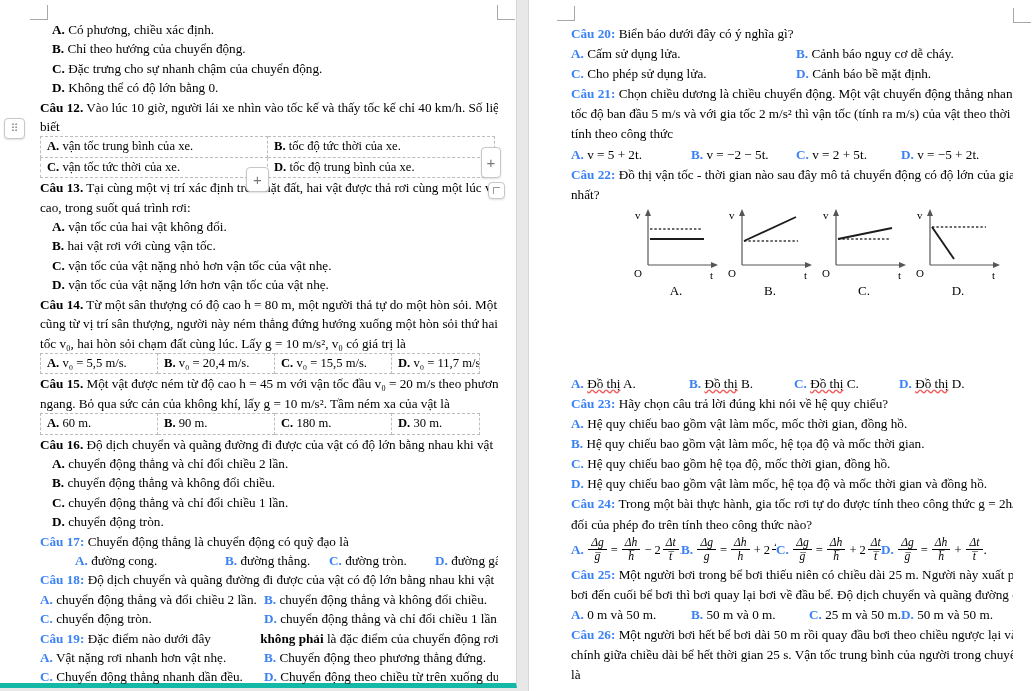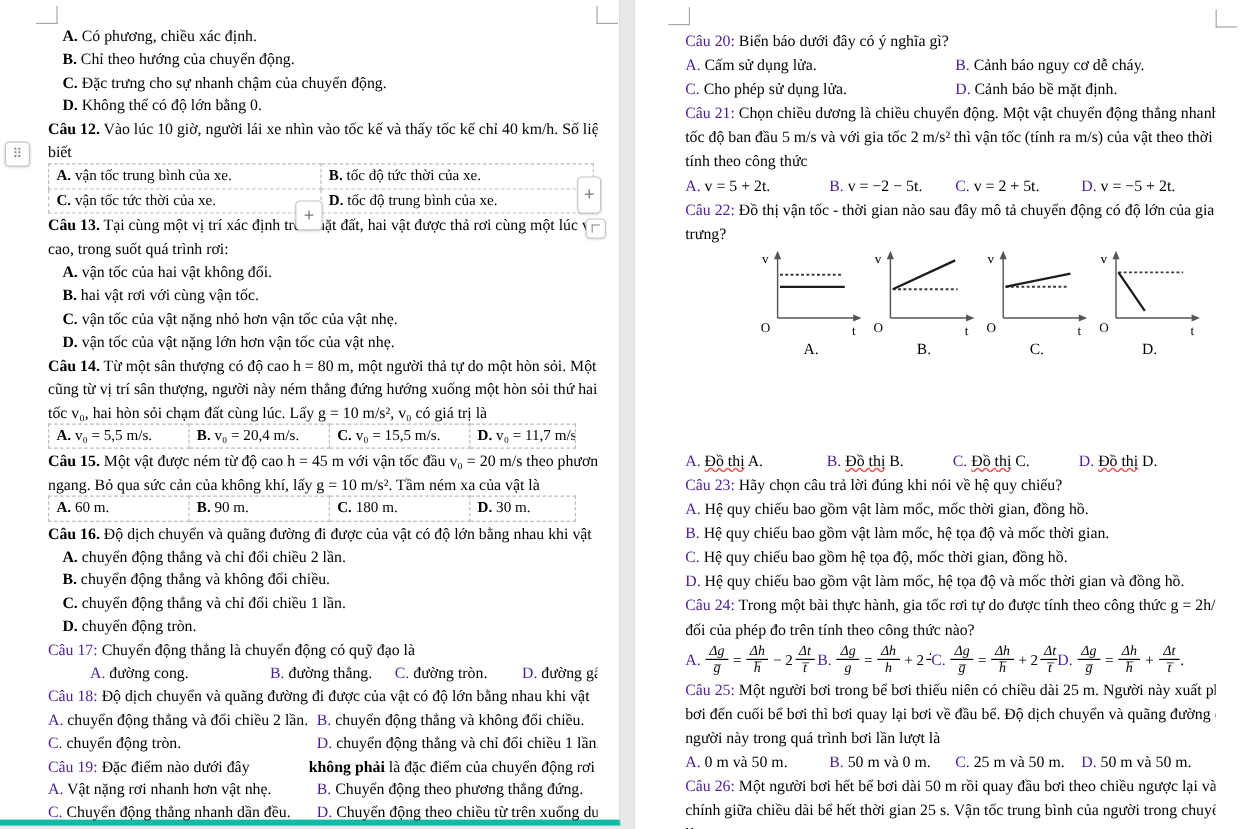--- a/index.html
+++ b/index.html
@@ -12,21 +12,21 @@
   .page{position:absolute;background:#fff;}
   #page-left{left:0;top:0;width:516px;height:683px;border-right:1px solid #d6d6d6;border-bottom:5px solid #14b8a6;}
   #page-right{left:528px;top:0;width:508px;height:691px;border-left:1px solid #d6d6d6;}
   .content{position:absolute;}
   #left-content{left:40px;top:20px;width:458px;line-height:19.4px;}
   #right-content{left:42px;top:24px;width:442px;line-height:20.1px;}
   .ln{white-space:nowrap;overflow:hidden;}
   .opt{padding-left:12px;}
   .qb{font-weight:bold;}
   .ob{font-weight:bold;}
-  .bb{font-weight:normal;color:#4c1d95;}
+  .bb{font-weight:bold;color:#3b82f6;}
   .bold{font-weight:bold;margin-left:46px;}
   .r{display:flex;}
   .r .c{white-space:nowrap;overflow:hidden;flex:0 0 auto;}
   .r .cl{flex:1 1 auto;}
   
   table.anstab{border-collapse:collapse;table-layout:fixed;margin:0;width:440px;}
   table.anstab td{border:1px dashed #bdbdbd;height:19px;padding:0 0 0 6px;font-size:12.6px;white-space:nowrap;overflow:hidden;}
   
   .mark{position:absolute;width:17px;height:14px;}
   .mark.tl{border-right:1px solid #a8a8a8;border-bottom:1px solid #a8a8a8;}
@@ -193,21 +193,21 @@
     <div class="ln"><span>tốc độ ban đầu 5 m/s và với gia tốc 2 m/s² thì vận tốc (tính ra m/s) của vật theo thời gian được</span></div>
     <div class="ln"><span>tính theo công thức</span></div>
     <div class="r ln">
       <div class="c" style="width:120px;"><b class="bb">A.</b><span> v = 5 + 2t.</span></div>
       <div class="c" style="width:105px;"><b class="bb">B.</b><span> v = −2 − 5t.</span></div>
       <div class="c" style="width:105px;"><b class="bb">C.</b><span> v = 2 + 5t.</span></div>
       <div class="c cl"><b class="bb">D.</b><span> v = −5 + 2t.</span></div>
     </div>
 
     <div class="ln"><b class="bb">Câu 22:</b><span> Đồ thị vận tốc - thời gian nào sau đây mô tả chuyển động có độ lớn của gia tốc là lớn</span></div>
-    <div class="ln"><span>trưng?</span></div>
+    <div class="ln"><span>nhất?</span></div>
 
     <div class="graphs">
       <div class="graph">
         <svg width="92" height="78" viewBox="0 0 92 78">
           <text class="gtext" x="5" y="14">v</text>
           <line class="gaxis" x1="18" y1="60" x2="18" y2="8"></line>
             <polygon class="garrow" points="18,4 15,11 21,11"></polygon>
           <line class="gaxis" x1="18" y1="60" x2="84" y2="60"></line>
             <polygon class="garrow" points="88,60 81,57 81,63"></polygon>
           <text class="gtext" x="4" y="72">O</text>
@@ -322,25 +322,24 @@
             <span class="fd">h̅</span>
           </span><span class="mop">+</span><span class="coef"></span><span class="frac">
             <span class="fn">Δt</span>
             <span class="fd">t̅</span>
           </span><span>.</span>
       </div>
     </div>
 
     <div class="ln"><b class="bb">Câu 25:</b><span> Một người bơi trong bể bơi thiếu niên có chiều dài 25 m. Người này xuất phát từ đầu bể</span></div>
     <div class="ln"><span>bơi đến cuối bể bơi thì bơi quay lại bơi về đầu bể. Độ dịch chuyển và quãng đường đi được của</span></div>
-    <div class="ln"><span>người này trong quá trình bơi lần lượt là</span></div>
     <div class="r ln">
       <div class="c" style="width:120px;"><b class="bb">A.</b><span> 0 m và 50 m.</span></div>
       <div class="c" style="width:105px;"><b class="bb">B.</b><span> 50 m và 0 m.</span></div>
-      <div class="c" style="width:105px;"><b class="bb">C.</b><span> 25 m và 50 m.</span></div>
+      <div class="c" style="width:105px;text-align:right;"><b class="bb">C.</b><span> 25 m và 50 m.</span></div>
       <div class="c cl"><b class="bb">D.</b><span> 50 m và 50 m.</span></div>
     </div>
 
     <div class="ln"><b class="bb">Câu 26:</b><span> Một người bơi hết bể bơi dài 50 m rồi quay đầu bơi theo chiều ngược lại và đến điểm</span></div>
     <div class="ln"><span>chính giữa chiều dài bể hết thời gian 25 s. Vận tốc trung bình của người trong chuyển động trên</span></div>
     <div class="ln"><span>là</span></div>
   </div>
 </div>
 
 </body></html>

